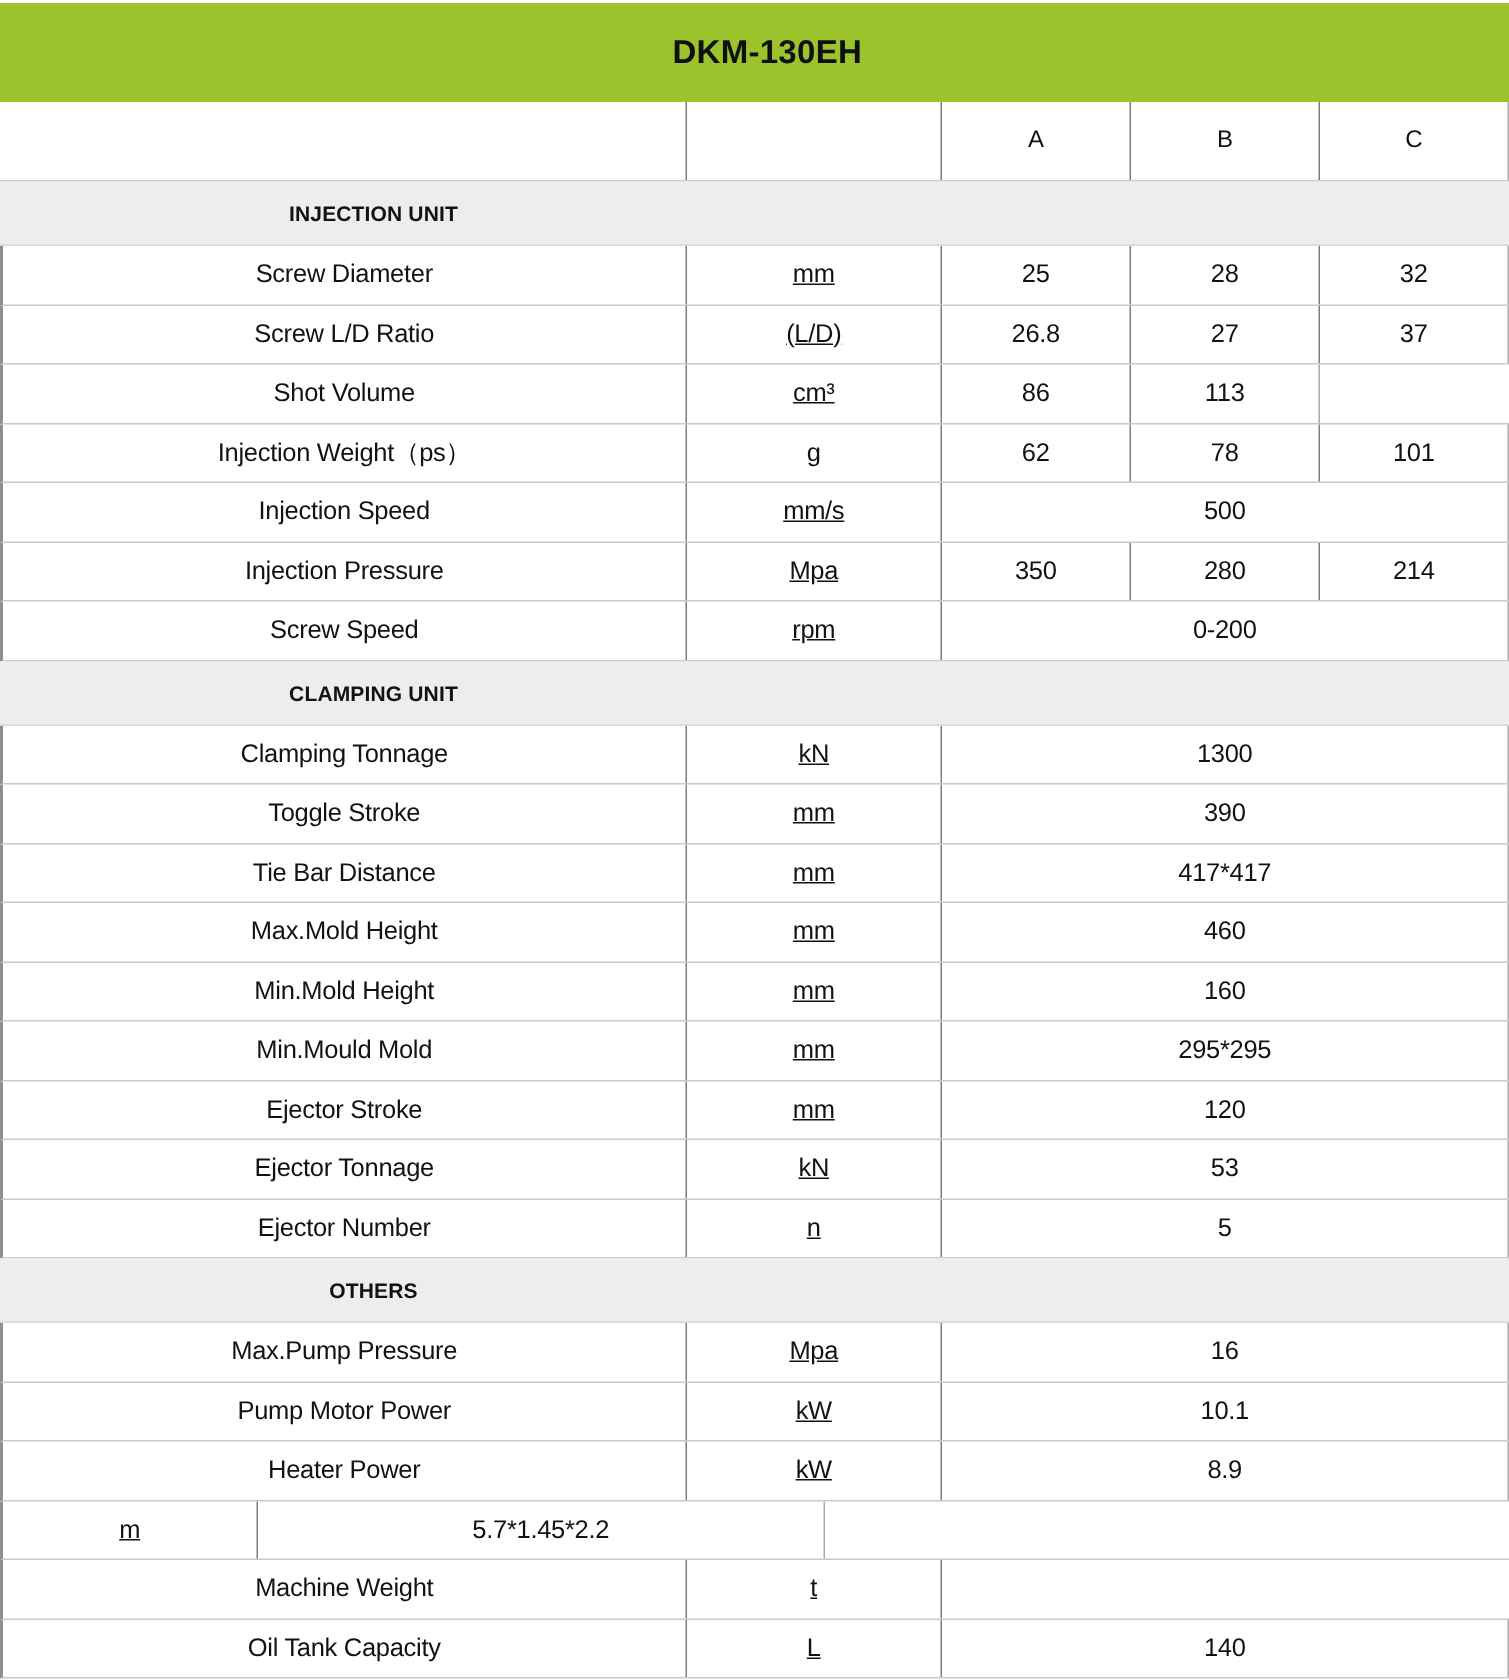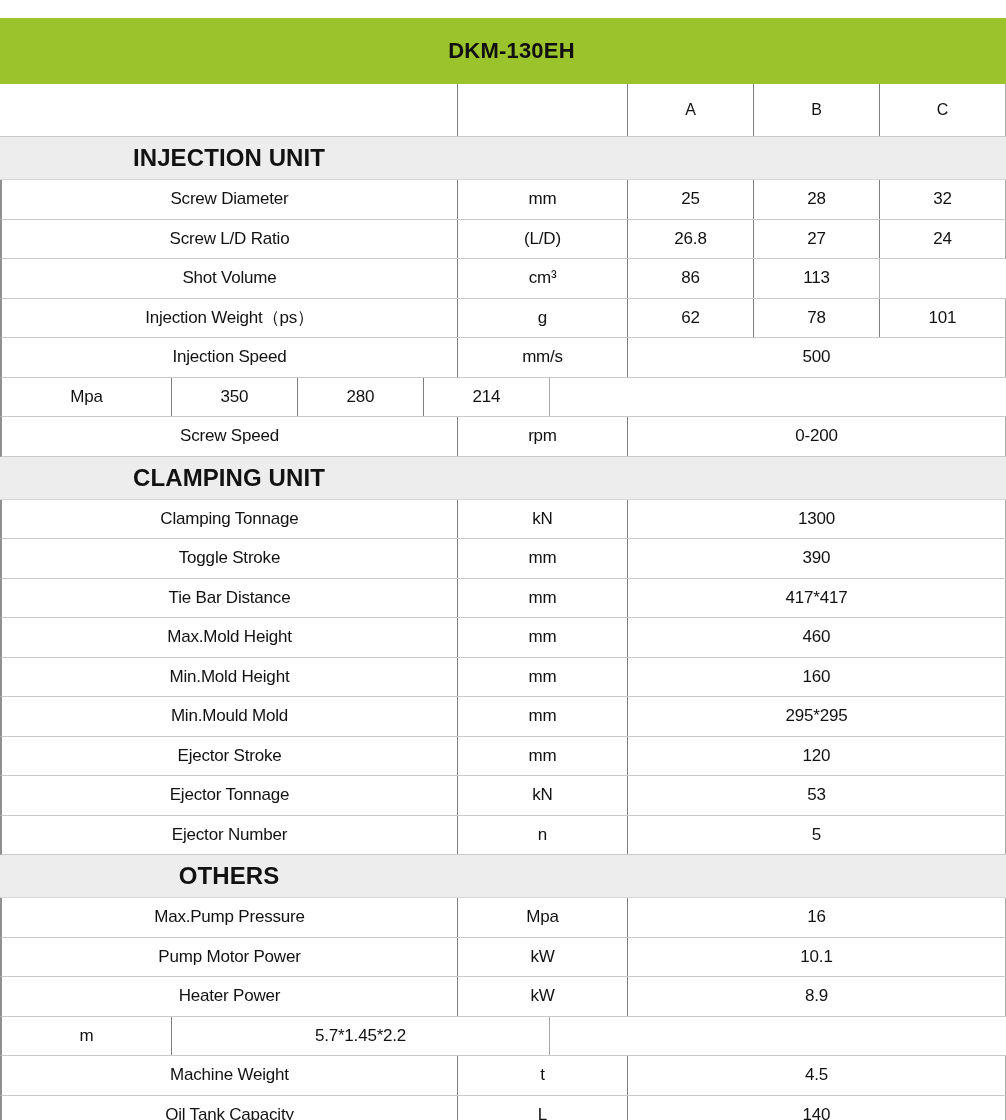--- a/index.html
+++ b/index.html
@@ -5,21 +5,21 @@
   html, body { margin: 0; padding: 0; background: #ffffff; }
   body {
     width: 1006px; height: 1120px;
     font-family: "Liberation Sans", sans-serif;
     color: #121212;
     overflow: hidden;
   }
   .page { width: 1006px; }
 
   .green-bar {
-    margin-top: 18px;
+    margin-top: 2px;
     height: 66px;
     background: var(--green, #9BC32C);
     display: flex; align-items: center; justify-content: center; padding-left: 17px;
   }
   .title {
     font-size: 22px; font-weight: bold; color: #101010;
     letter-spacing: 0.2px;
   }
 
   .header-row {
@@ -33,42 +33,43 @@
     height: 43px;
     background: var(--section-gray, #EDEDED);
     display: flex; align-items: center;
     border-bottom: 1px solid #D6D6D6;
     box-sizing: border-box;
   }
   .section-label {
     width: 458px;
     text-align: center;
     font-weight: bold;
-    font-size: 24px;
+    font-size: 14px;
     letter-spacing: 0.1px;
+    padding-left: 20px;
   }
 
   .data-row {
     height: 39.5px;
     display: flex;
     border-bottom: 1px solid var(--h-line, #C9C9C9);
     border-left: 2px solid #8F8F8F;
     box-sizing: border-box;
   }
 
   .cell {
     display: flex; align-items: center; justify-content: center;
     box-sizing: border-box;
     font-size: 17px;
     letter-spacing: -0.2px;
     flex: 0 0 auto;
   }
   .c-param { width: 458px; border-right: 1px solid var(--v-line, #7E7E7E); }
   .data-row .c-param { width: 456px; }
-  .c-unit  { width: 170px; border-right: 1px solid var(--v-line, #7E7E7E); }
+  .c-unit  { width: 170px; border-right: 1px solid var(--v-line, #7E7E7E); text-decoration: underline; }
   .c-abc   { width: 126px; border-right: 1px solid var(--v-line, #7E7E7E); }
   .c-last  { border-right: 1px solid #A9A9A9; }
   .c-span  { width: 378px; border-right: 1px solid #A9A9A9; }
   .h-cell  { font-size: 16px; }
 </style>
 </head>
 <body>
 
 <div class="page">
 
@@ -93,41 +94,42 @@
         <div class="cell c-unit">mm</div>
         <div class="cell c-abc">25</div>
         <div class="cell c-abc">28</div>
         <div class="cell c-abc c-last">32</div>
       </div>
       <div class="data-row">
         <div class="cell c-param">Screw L/D Ratio</div>
         <div class="cell c-unit">(L/D)</div>
         <div class="cell c-abc">26.8</div>
         <div class="cell c-abc">27</div>
-        <div class="cell c-abc c-last">24</div>
+        <div class="cell c-abc c-last">37</div>
       </div>
       <div class="data-row">
         <div class="cell c-param">Shot Volume</div>
         <div class="cell c-unit">cm³</div>
         <div class="cell c-abc">86</div>
         <div class="cell c-abc c-last">113</div>
       </div>
       <div class="data-row">
         <div class="cell c-param">Injection Weight（ps）</div>
         <div class="cell c-unit">g</div>
         <div class="cell c-abc">62</div>
         <div class="cell c-abc">78</div>
         <div class="cell c-abc c-last">101</div>
       </div>
       <div class="data-row">
         <div class="cell c-param">Injection Speed</div>
         <div class="cell c-unit">mm/s</div>
         <div class="cell c-span">500</div>
       </div>
       <div class="data-row">
+        <div class="cell c-param">Injection Pressure</div>
         <div class="cell c-unit">Mpa</div>
         <div class="cell c-abc">350</div>
         <div class="cell c-abc">280</div>
         <div class="cell c-abc c-last">214</div>
       </div>
       <div class="data-row">
         <div class="cell c-param">Screw Speed</div>
         <div class="cell c-unit">rpm</div>
         <div class="cell c-span">0-200</div>
       </div>
@@ -197,21 +199,20 @@
         <div class="cell c-unit">kW</div>
         <div class="cell c-span">8.9</div>
       </div>
       <div class="data-row">
         <div class="cell c-unit">m</div>
         <div class="cell c-span">5.7*1.45*2.2</div>
       </div>
       <div class="data-row">
         <div class="cell c-param">Machine Weight</div>
         <div class="cell c-unit">t</div>
-        <div class="cell c-span">4.5</div>
       </div>
       <div class="data-row">
         <div class="cell c-param">Oil Tank Capacity</div>
         <div class="cell c-unit">L</div>
         <div class="cell c-span">140</div>
       </div>
     </div>
 
 </div>
 

